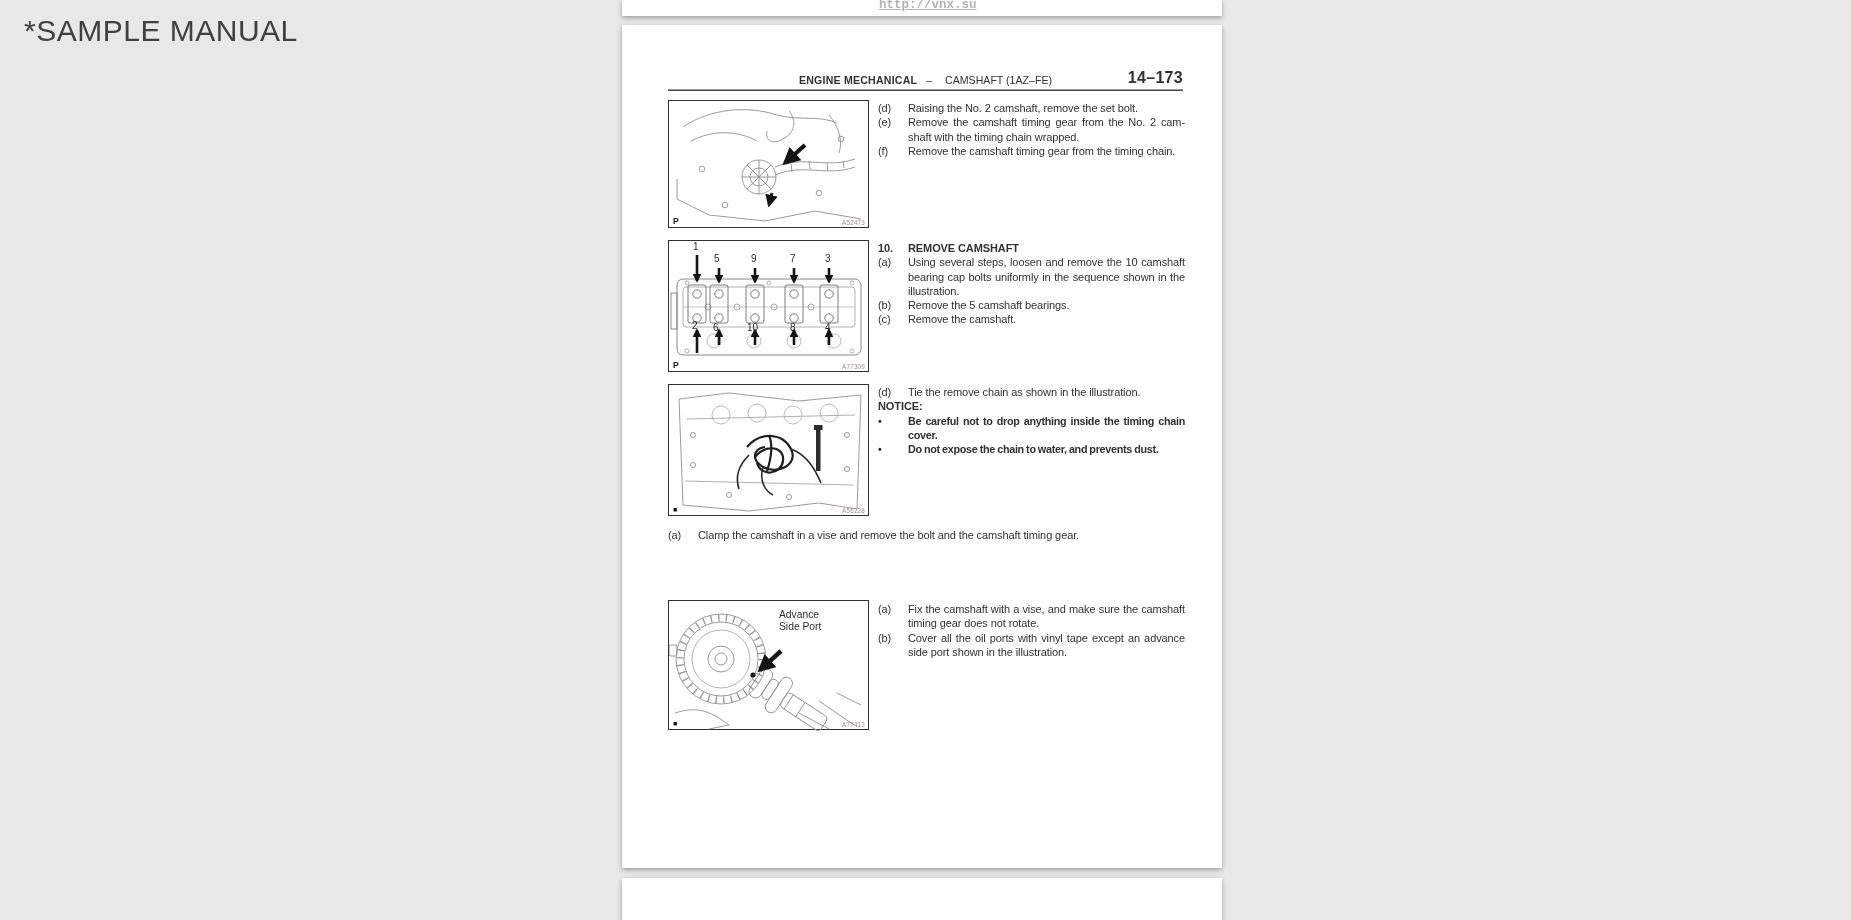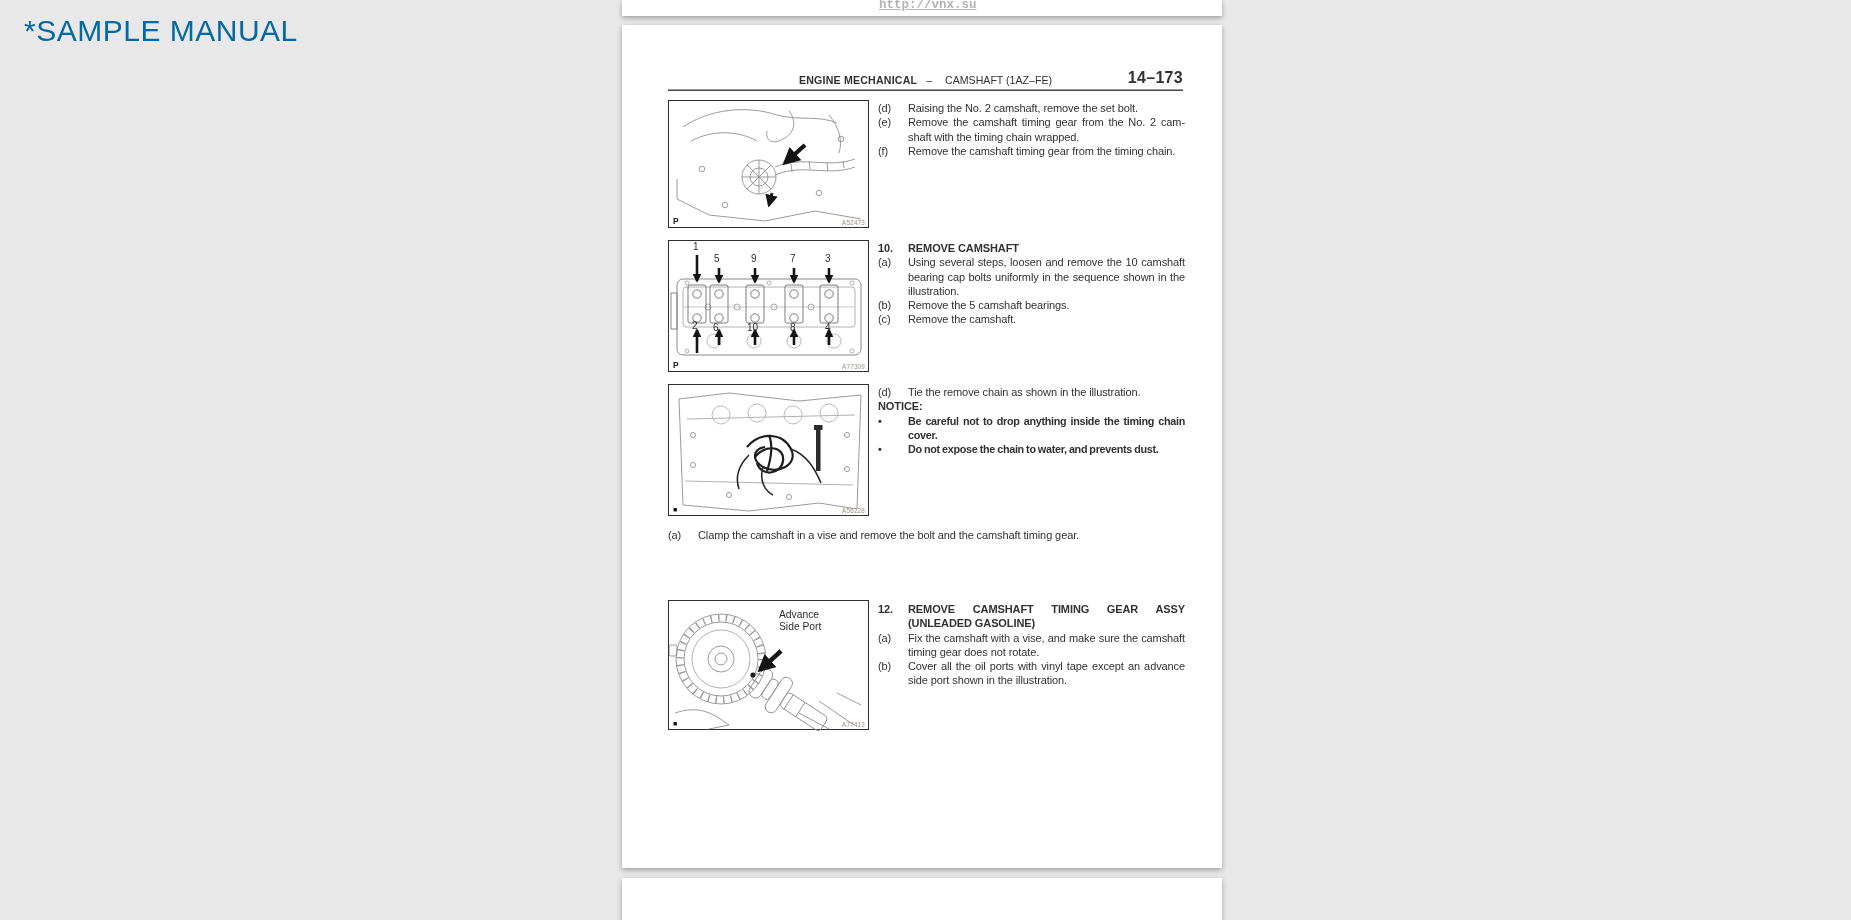--- a/index.html
+++ b/index.html
@@ -2,21 +2,21 @@
 <html><head>
 <meta charset="utf-8">
 <style>
   html,body{margin:0;padding:0;width:1851px;height:920px;overflow:hidden;
     background:#e8e8e8;font-family:"Liberation Sans",sans-serif;}
   .sheet{position:absolute;left:622px;width:600px;background:#fff;
     box-shadow:0 2px 5px rgba(0,0,0,.32);}
   #prev-sheet{top:0;height:16px;}
   #main-sheet{top:25px;height:843px;}
   #next-sheet{top:878px;height:60px;}
-  #sample-label{position:absolute;left:24px;top:14px;font-size:30px;color:#0369a1;
+  #sample-label{position:absolute;left:24px;top:14px;font-size:30px;color:#404040;
     letter-spacing:.5px;white-space:nowrap;}
   #watermark{position:absolute;left:257px;top:-2px;font-family:"Liberation Mono",monospace;
     font-weight:bold;font-size:12.5px;color:#b3b3b3;text-decoration:underline;white-space:nowrap;}
   
   #main-sheet *{box-sizing:border-box;}
   .pgnum{position:absolute;right:39px;top:31px;font-size:16px;font-weight:bold;
     color:#313131;letter-spacing:.3px;margin-top:13px;}
   .hdr{position:absolute;left:46px;top:49px;width:515px;text-align:center;
     font-size:10.6px;color:#313131;white-space:nowrap;}
   .hdr .hb{font-weight:bold;letter-spacing:.2px;}
@@ -299,24 +299,20 @@
       <circle cx="84" cy="74" r="2.6" fill="#1a1a1a"></circle>
       <line x1="112" y1="50" x2="91" y2="69" stroke="#141414" stroke-width="4.4" marker-end="url(#ah4)"></line>
     </svg>
     <span class="callout">Advance
 Side Port</span>
     <span class="fig-stamp">■</span>
     <span class="fig-code">A77413</span>
   </div>
 
   <div id="blk4" class="tcol">
-    <div class="step h">
-      <span class="m">12.</span>
-      <span class="t">REMOVE CAMSHAFT TIMING GEAR ASSY (UNLEADED GASOLINE)</span>
-    </div>
     <div class="step">
       <span class="m">(a)</span>
       <span class="t">Fix the camshaft with a vise, and make sure the camshaft timing gear does not rotate.</span>
     </div>
     <div class="step">
       <span class="m">(b)</span>
       <span class="t">Cover all the oil ports with vinyl tape except an advance side port shown in the illustration.</span>
     </div>
   </div>
 

